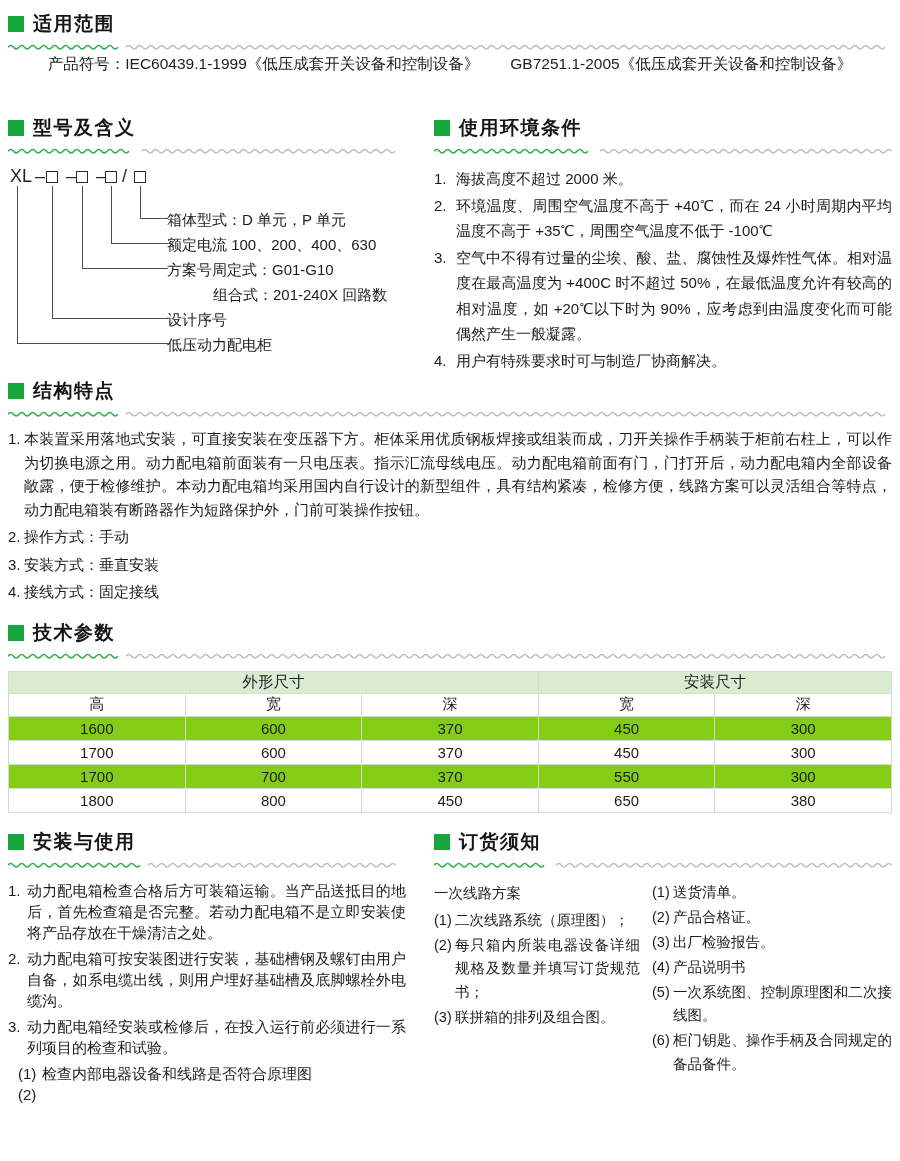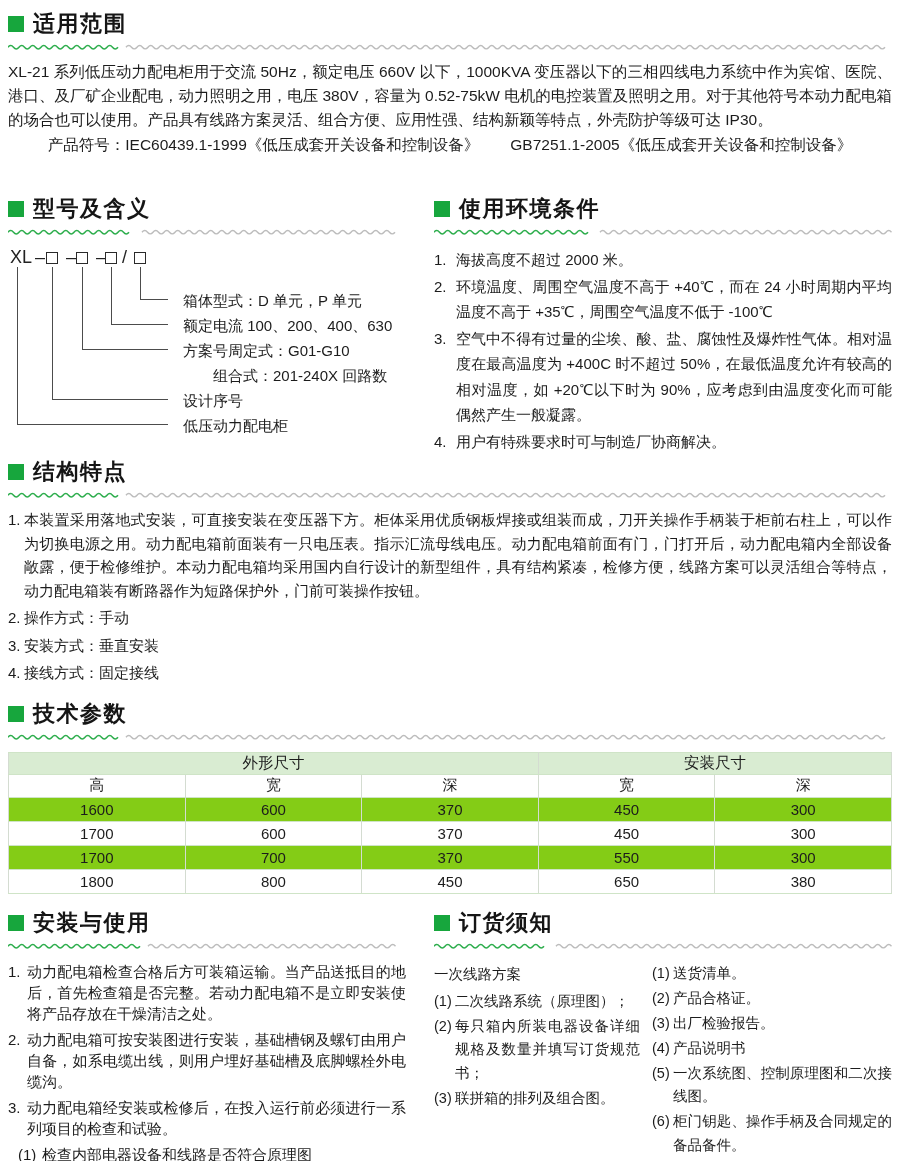--- a/index.html
+++ b/index.html
@@ -9,21 +9,21 @@
     background: #ffffff;
     color: #1c1c1c;
     font-family: "Liberation Sans", sans-serif;
     overflow: hidden;
   }
   .page { padding: 13px 8px 0 8px; width: 900px; }
 
   
   .sec-head { display:flex; align-items:center; gap:9px; height:22px; }
   .sq { width:16px; height:16px; background:#17a63d; flex:none; }
-  .sec-title { font-size:22px; font-weight:600; letter-spacing:1.5px; color:#151515; white-space:nowrap; }
+  .sec-title { font-size:19px; font-weight:600; letter-spacing:1.5px; color:#151515; white-space:nowrap; }
 
   .waveline { margin-top:8px; height:8px; }
   svg.wave { display:block; height:8px; }
   path.wg  { fill:none; stroke:#2fae4e; stroke-width:1.5; }
   path.wgr { fill:none; stroke:#bdbdbd; stroke-width:1.4; }
 
   
   .scope-body { margin-top:9px; font-size:15.5px; line-height:24px; text-align:justify; }
   .scope-symbols { margin-top:1px; font-size:15.5px; line-height:24px; white-space:nowrap;text-align:center; }
 
@@ -35,21 +35,21 @@
   .row-mid { margin-top:41px; }
   .sec-structure { margin-top:6px; }
   .sec-tech { margin-top:18px; }
   .row-bottom { margin-top:18px; }
 
   
   .diagram { position:relative; height:196px; margin-top:13px; font-size:15px; }
   .code-el { position:absolute; top:0; line-height:17px; font-size:18px; color:#222; }
   .codebox { position:absolute; top:3px; width:12px; height:12px; border:1.6px solid #2a2a2a; }
   .conn { position:absolute; border-left:1.3px solid #4c4c4c; border-bottom:1.3px solid #4c4c4c; }
-  .dlabel { position:absolute; left:175px; white-space:nowrap; line-height:18px; color:#1c1c1c; }
+  .dlabel { position:absolute; left:159px; white-space:nowrap; line-height:18px; color:#1c1c1c; }
 
   
   .item { position:relative; padding-left:22px; text-align:justify; }
   .item > .num { position:absolute; left:0; top:0; }
 
   .envlist { margin-top:11px; font-size:15px; line-height:25.5px; }
   .envlist .item { margin-bottom:1px; }
 
   .struct-p { margin-top:9px; font-size:15px; line-height:23.5px; padding-left:16px; }
   .struct-p > .num { left:0; }
@@ -89,21 +89,20 @@
     <div class="sec-head">
       <span class="sq"></span>
       <span class="sec-title">适用范围</span>
     </div>
     <div class="waveline">
       <svg class="wave" width="884" height="8">
           <path class="wg" d="M0 4.2 Q2.75 0.8000000000000003 5.5 4.2 T11 4.2 T16.5 4.2 T22 4.2 T27.5 4.2 T33 4.2 T38.5 4.2 T44 4.2 T49.5 4.2 T55 4.2 T60.5 4.2 T66 4.2 T71.5 4.2 T77 4.2 T82.5 4.2 T88 4.2 T93.5 4.2 T99 4.2 T104.5 4.2 T110 4.2"></path>
           <path class="wgr" transform="translate(118,0)" d="M0 4.2 Q2.75 0.8000000000000003 5.5 4.2 T11 4.2 T16.5 4.2 T22 4.2 T27.5 4.2 T33 4.2 T38.5 4.2 T44 4.2 T49.5 4.2 T55 4.2 T60.5 4.2 T66 4.2 T71.5 4.2 T77 4.2 T82.5 4.2 T88 4.2 T93.5 4.2 T99 4.2 T104.5 4.2 T110 4.2 T115.5 4.2 T121 4.2 T126.5 4.2 T132 4.2 T137.5 4.2 T143 4.2 T148.5 4.2 T154 4.2 T159.5 4.2 T165 4.2 T170.5 4.2 T176 4.2 T181.5 4.2 T187 4.2 T192.5 4.2 T198 4.2 T203.5 4.2 T209 4.2 T214.5 4.2 T220 4.2 T225.5 4.2 T231 4.2 T236.5 4.2 T242 4.2 T247.5 4.2 T253 4.2 T258.5 4.2 T264 4.2 T269.5 4.2 T275 4.2 T280.5 4.2 T286 4.2 T291.5 4.2 T297 4.2 T302.5 4.2 T308 4.2 T313.5 4.2 T319 4.2 T324.5 4.2 T330 4.2 T335.5 4.2 T341 4.2 T346.5 4.2 T352 4.2 T357.5 4.2 T363 4.2 T368.5 4.2 T374 4.2 T379.5 4.2 T385 4.2 T390.5 4.2 T396 4.2 T401.5 4.2 T407 4.2 T412.5 4.2 T418 4.2 T423.5 4.2 T429 4.2 T434.5 4.2 T440 4.2 T445.5 4.2 T451 4.2 T456.5 4.2 T462 4.2 T467.5 4.2 T473 4.2 T478.5 4.2 T484 4.2 T489.5 4.2 T495 4.2 T500.5 4.2 T506 4.2 T511.5 4.2 T517 4.2 T522.5 4.2 T528 4.2 T533.5 4.2 T539 4.2 T544.5 4.2 T550 4.2 T555.5 4.2 T561 4.2 T566.5 4.2 T572 4.2 T577.5 4.2 T583 4.2 T588.5 4.2 T594 4.2 T599.5 4.2 T605 4.2 T610.5 4.2 T616 4.2 T621.5 4.2 T627 4.2 T632.5 4.2 T638 4.2 T643.5 4.2 T649 4.2 T654.5 4.2 T660 4.2 T665.5 4.2 T671 4.2 T676.5 4.2 T682 4.2 T687.5 4.2 T693 4.2 T698.5 4.2 T704 4.2 T709.5 4.2 T715 4.2 T720.5 4.2 T726 4.2 T731.5 4.2 T737 4.2 T742.5 4.2 T748 4.2 T753.5 4.2 T759 4.2"></path>
         </svg>
     </div>
-    <div class="scope-body">XL-21 系列低压动力配电柜用于交流 50Hz，额定电压 660V 以下，1000KVA 变压器以下的三相四线电力系统中作为宾馆、医院、港口、及厂矿企业配电，动力照明之用，电压 380V，容量为 0.52-75kW 电机的电控装置及照明之用。对于其他符号本动力配电箱的场合也可以使用。产品具有线路方案灵活、组合方便、应用性强、结构新颖等特点，外壳防护等级可达 IP30。</div>
     <div class="scope-symbols">产品符号：IEC60439.1-1999《低压成套开关设备和控制设备》　　GB7251.1-2005《低压成套开关设备和控制设备》</div>
   </div>
 
   <div class="cols row-mid">
     <div class="col-l">
       <div class="sec-head">
         <span class="sq"></span>
         <span class="sec-title">型号及含义</span>
       </div>
       <div class="waveline">

